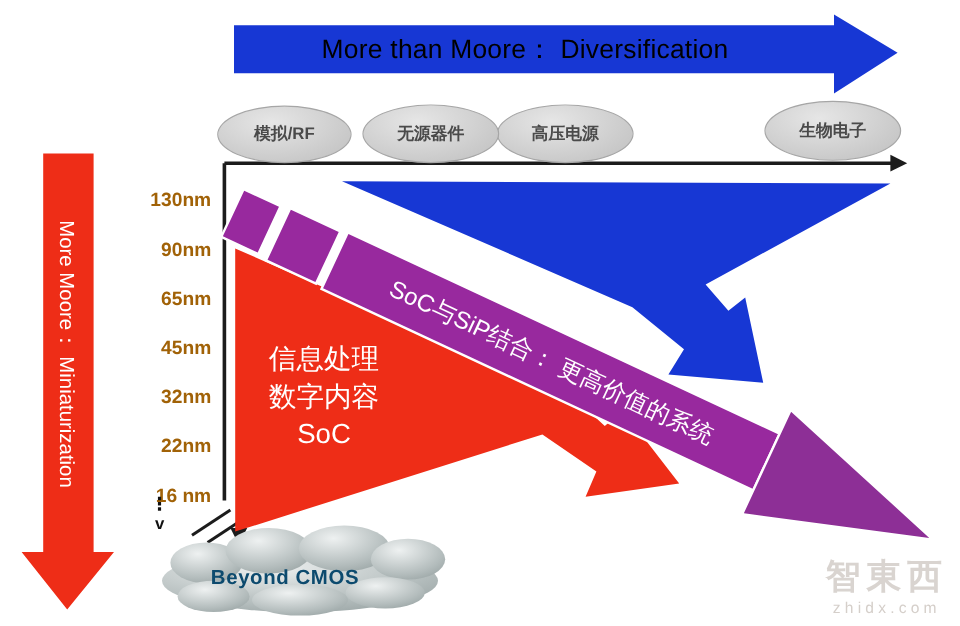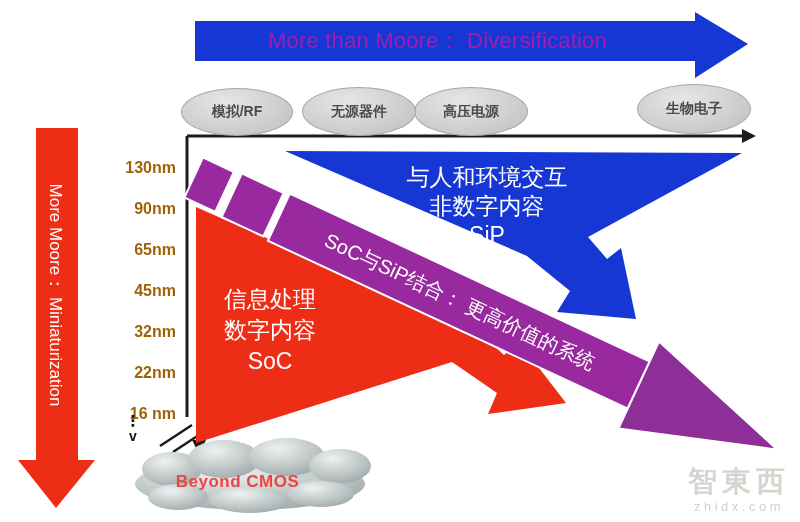--- a/index.html
+++ b/index.html
@@ -3,42 +3,42 @@
 <meta charset="utf-8">
 <style>
   html,body{margin:0;padding:0;background:#fff;}
   .stage{
     position:relative;width:800px;height:522px;background:#ffffff;overflow:hidden;
     font-family:"Liberation Sans","DejaVu Sans",sans-serif;
     border-bottom:2px solid #ececec;
   }
   .layer{position:absolute;left:0;top:0;}
   .ov{position:absolute;display:flex;align-items:center;justify-content:center;}
-  .t-toparrow{left:185px;top:20px;width:505px;height:42px;color:#a21caf;font-size:22px;letter-spacing:.2px;}
+  .t-toparrow{left:185px;top:20px;width:505px;height:42px;color:#000000;font-size:22px;letter-spacing:.2px;}
   .t-leftarrow{left:-114px;top:284px;width:340px;height:22px;transform:rotate(90deg);color:#fff;font-size:17px;white-space:nowrap;}
   .cat{
     border-radius:50%;
     background:radial-gradient(ellipse at 40% 28%,#e6e6e6,#cacaca 70%,#bfbfbf);
     border:1px solid #a6a6a6;
     color:#4a4a4a;font-weight:bold;font-size:14px;text-align:center;line-height:1.12;
   }
   .cat-1{left:181px;top:88px;width:110px;height:46px;}
   .cat-2{left:302px;top:87px;width:112px;height:47px;}
   .cat-3{left:414px;top:87px;width:112px;height:47px;}
   .cat-4{left:524px;top:84px;width:108px;height:52px;padding:0 14px;box-sizing:border-box;}
   .cat-5{left:637px;top:84px;width:112px;height:48px;}
   .nmcol{position:absolute;left:98px;top:158px;width:80px;display:flex;flex-direction:column;gap:21px;}
   .nm{height:20px;line-height:20px;text-align:right;font-weight:bold;font-size:16px;color:#a16207;padding-right:2px;}
   .axis-cont{left:120px;top:413px;width:26px;flex-direction:column;color:#111;font-weight:bold;line-height:1;}
   .axis-cont .dots{font-size:15px;}
   .axis-cont .vch{font-size:14px;margin-top:1px;}
   .t-sip{left:357px;top:163px;width:260px;flex-direction:column;color:#fff;font-size:23px;line-height:29px;text-align:center;}
   .t-soc{left:192px;top:284px;width:156px;flex-direction:column;color:#fff;font-size:23px;line-height:31px;text-align:right;}
   .t-combo{left:291px;top:194px;width:397px;height:52px;transform:rotate(25deg);transform-origin:0 0;color:#fff;font-size:20px;white-space:nowrap;}
-  .t-cloud{left:140px;top:470px;width:195px;height:24px;color:#ef4444;font-weight:bold;font-size:17px;letter-spacing:.5px;}
+  .t-cloud{left:140px;top:470px;width:195px;height:24px;color:#0c4a6e;font-weight:bold;font-size:17px;letter-spacing:.5px;}
   .watermark{left:680px;top:466px;width:118px;flex-direction:column;color:#d9d4d0;text-align:center;}
   .wm-logo{font-size:29px;font-weight:bold;letter-spacing:5px;line-height:1.1;}
   .wm-domain{font-size:13px;letter-spacing:3.5px;color:#d5cfca;margin-top:1px;}
 </style>
 </head>
 <body>
 
 <div class="stage">
 
   <svg class="layer" width="800" height="522" viewBox="0 0 800 522">
@@ -110,25 +110,20 @@
     <div class="nm">45nm</div>
     <div class="nm">32nm</div>
     <div class="nm">22nm</div>
     <div class="nm">16 nm</div>
   </div>
   <div class="ov axis-cont">
     <div class="dots">⋮</div>
     <div class="vch">v</div>
   </div>
 
-  <div class="ov t-sip">
-    <div>与人和环境交互</div>
-    <div>非数字内容</div>
-    <div>SiP</div>
-  </div>
 
   <div class="ov t-soc">
     <div>信息处理</div>
     <div>数字内容</div>
     <div>SoC</div>
   </div>
 
   <div class="ov t-combo">SoC与SiP结合： 更高价值的系统</div>
 
   <div class="ov t-cloud">Beyond CMOS</div>

